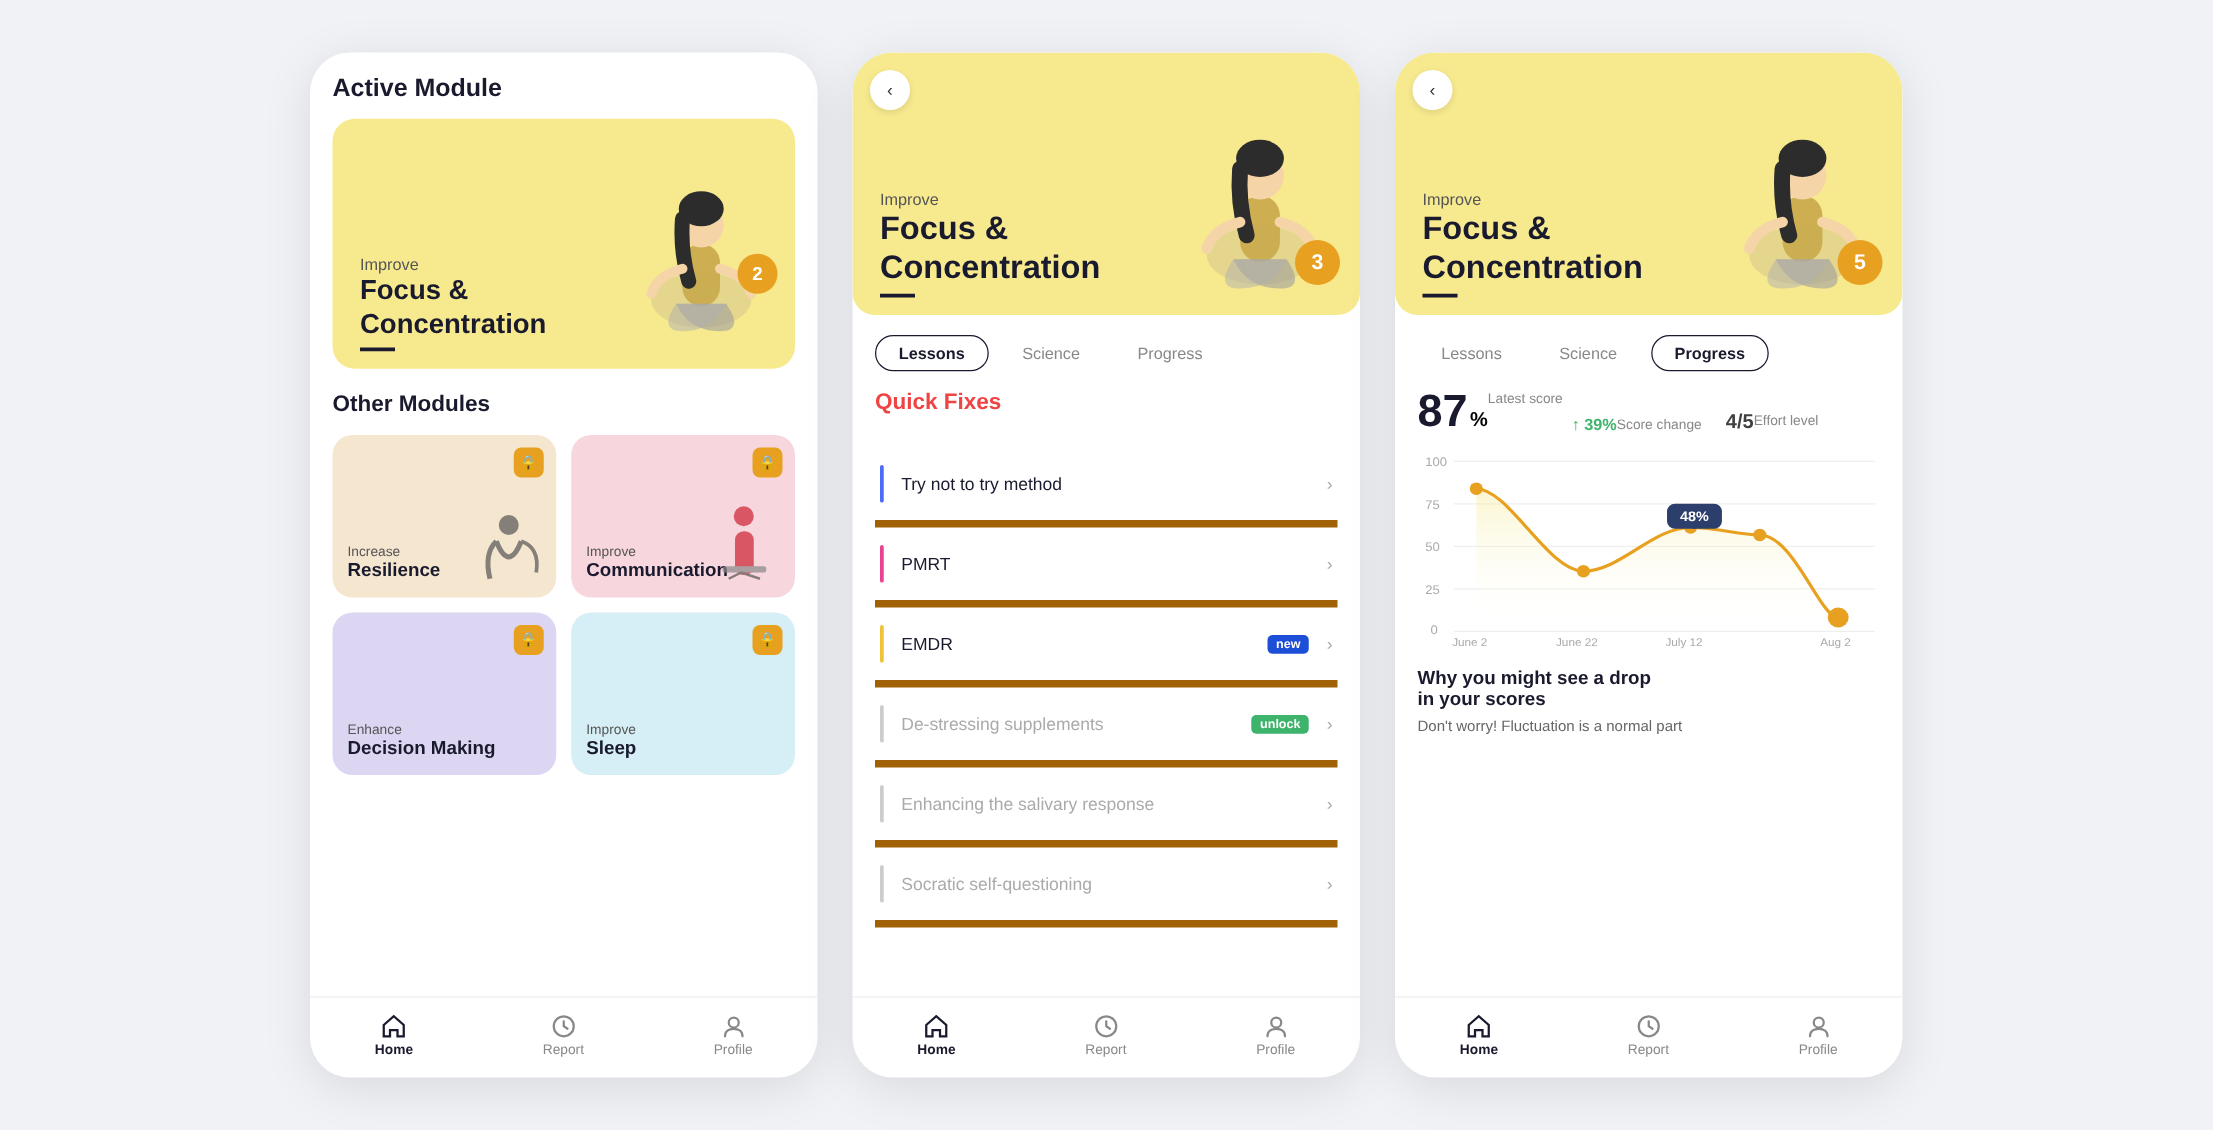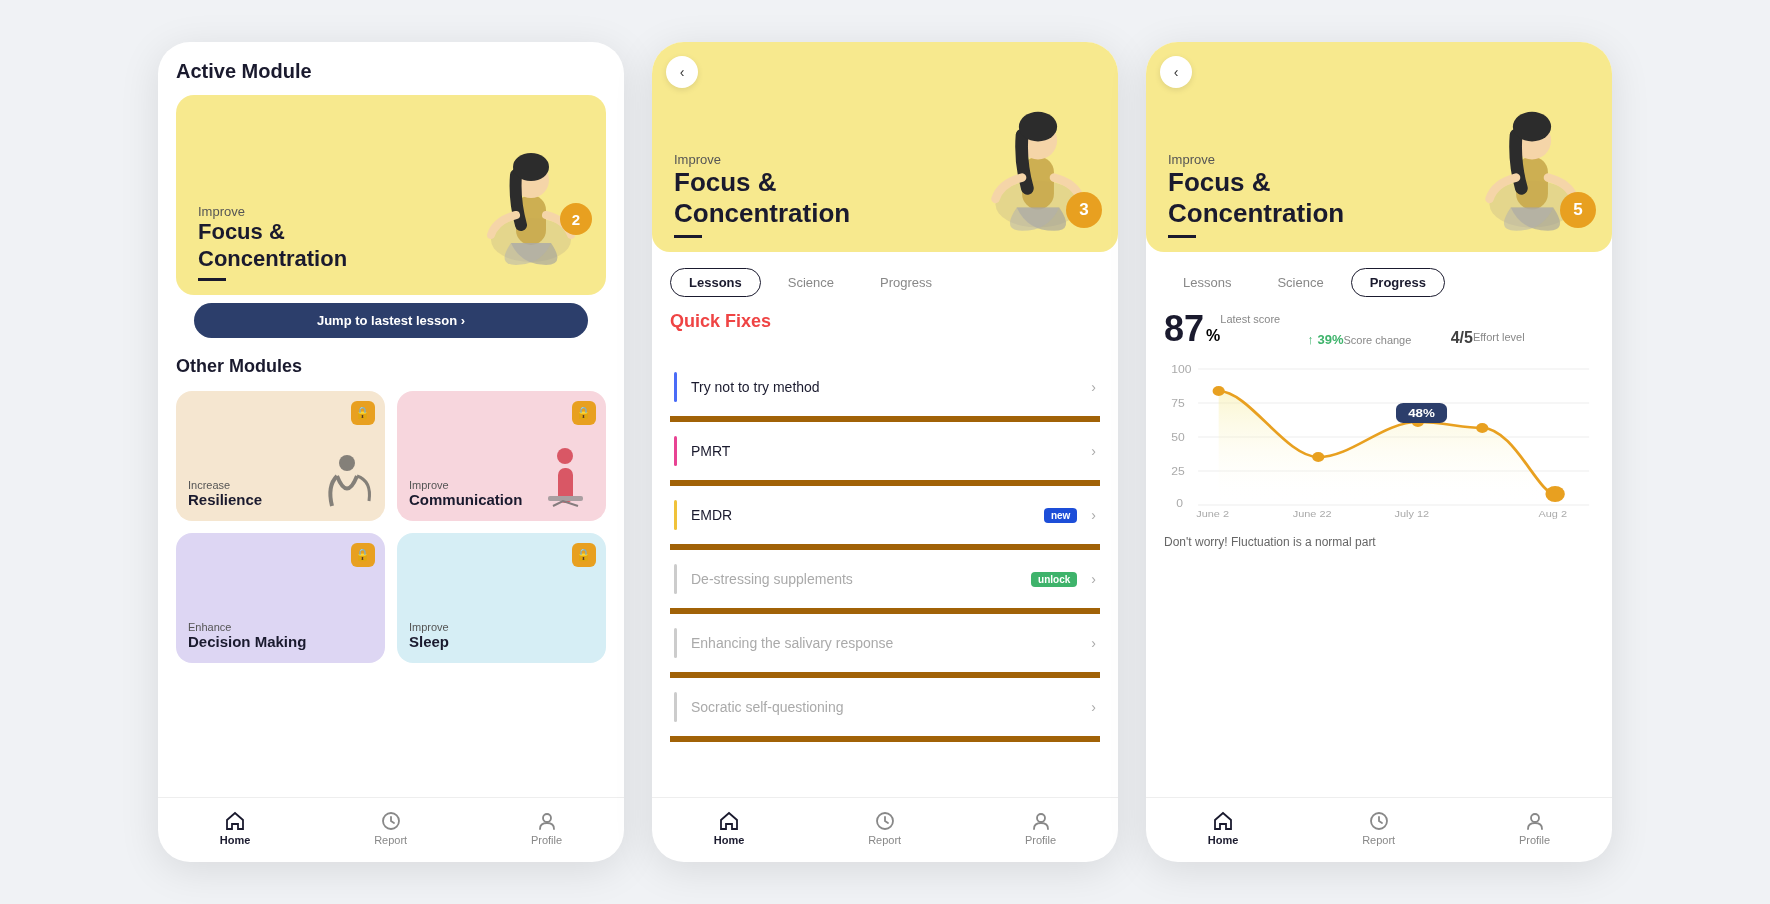--- a/index.html
+++ b/index.html
@@ -11,21 +11,21 @@
       min-height: 100vh;
       font-family: -apple-system, BlinkMacSystemFont, 'Segoe UI', sans-serif;
       gap: 28px;
       padding: 20px;
     }
 
     
     .phone-card {
       background: #fff;
       border-radius: 32px;
-      width: 466px;
+      width: 406px;
       min-height: 820px;
       box-shadow: 0 8px 40px rgba(0,0,0,0.10);
       display: flex;
       flex-direction: column;
       overflow: hidden;
       position: relative;
     }
 
     
     .hero-banner {
@@ -400,21 +400,20 @@
 
         <path d="M50 90 Q30 95 25 110" stroke="#f5d5a8" stroke-width="8" fill="none" stroke-linecap="round"></path>
 
         <path d="M80 90 Q100 95 105 110" stroke="#f5d5a8" stroke-width="8" fill="none" stroke-linecap="round"></path>
 
         <path d="M45 118 Q55 140 80 140 Q100 140 85 118" fill="#9e9e9e" opacity="0.6"></path>
         <path d="M85 118 Q75 140 50 140 Q30 140 45 118" fill="#b0b0b0" opacity="0.5"></path>
       </svg>
     </div>
 
-    <button class="jump-btn">Jump to lastest lesson ›</button>
 
     <h3 class="section-title" style="margin-top:18px;">Other Modules</h3>
 
     <div class="module-grid">
 
       <div class="module-card peach">
         <span class="lock-icon">🔒</span>
         <div class="mod-increase">Increase</div>
         <div class="mod-title">Resilience</div>
         <svg style="position:absolute;bottom:10px;right:8px;width:60px;height:60px;opacity:0.7" viewBox="0 0 60 60">
@@ -661,20 +660,21 @@
         <text x="212" y="58" font-size="11" fill="#fff" text-anchor="middle" font-weight="700">48%</text>
         <line x1="212" y1="64" x2="212" y2="63" stroke="#2c3e6b" stroke-width="2"></line>
 
         <text x="40" y="158" font-size="9" fill="#aaa" text-anchor="middle">June 2</text>
         <text x="122" y="158" font-size="9" fill="#aaa" text-anchor="middle">June 22</text>
         <text x="204" y="158" font-size="9" fill="#aaa" text-anchor="middle">July 12</text>
         <text x="320" y="158" font-size="9" fill="#aaa" text-anchor="middle">Aug 2</text>
       </svg>
     </div>
 
+    <div class="drop-note-title">Why you might see a drop<br>in your scores</div>
     <div class="drop-note-text">Don't worry! Fluctuation is a normal part</div>
   </div>
 
   <div class="bottom-nav">
     <div class="nav-item active">
       <svg class="nav-icon" viewBox="0 0 22 22" fill="none">
         <path d="M3 10L11 3L19 10V19H14V14H8V19H3V10Z" stroke="#1a1a2e" stroke-width="1.8" fill="none"></path>
       </svg>
       <span class="nav-label">Home</span>
     </div>

